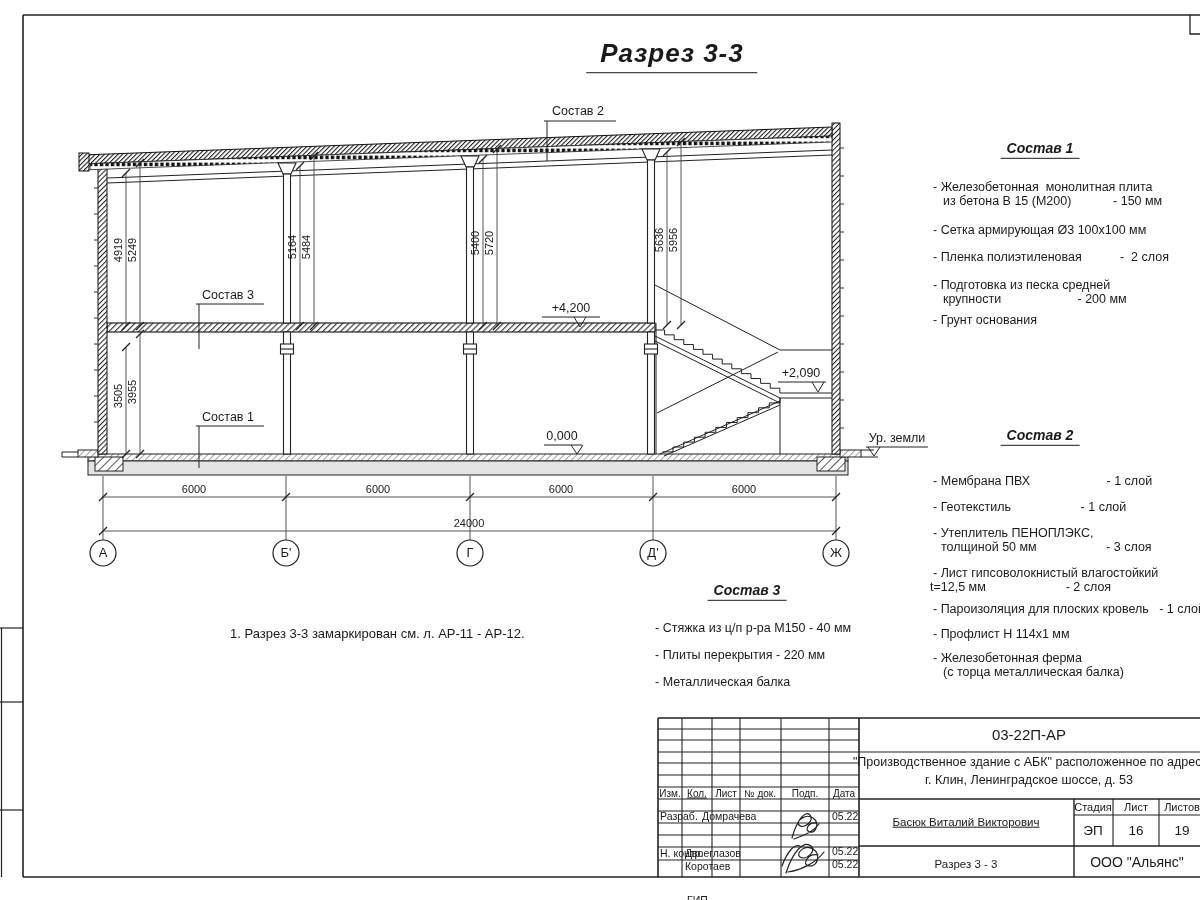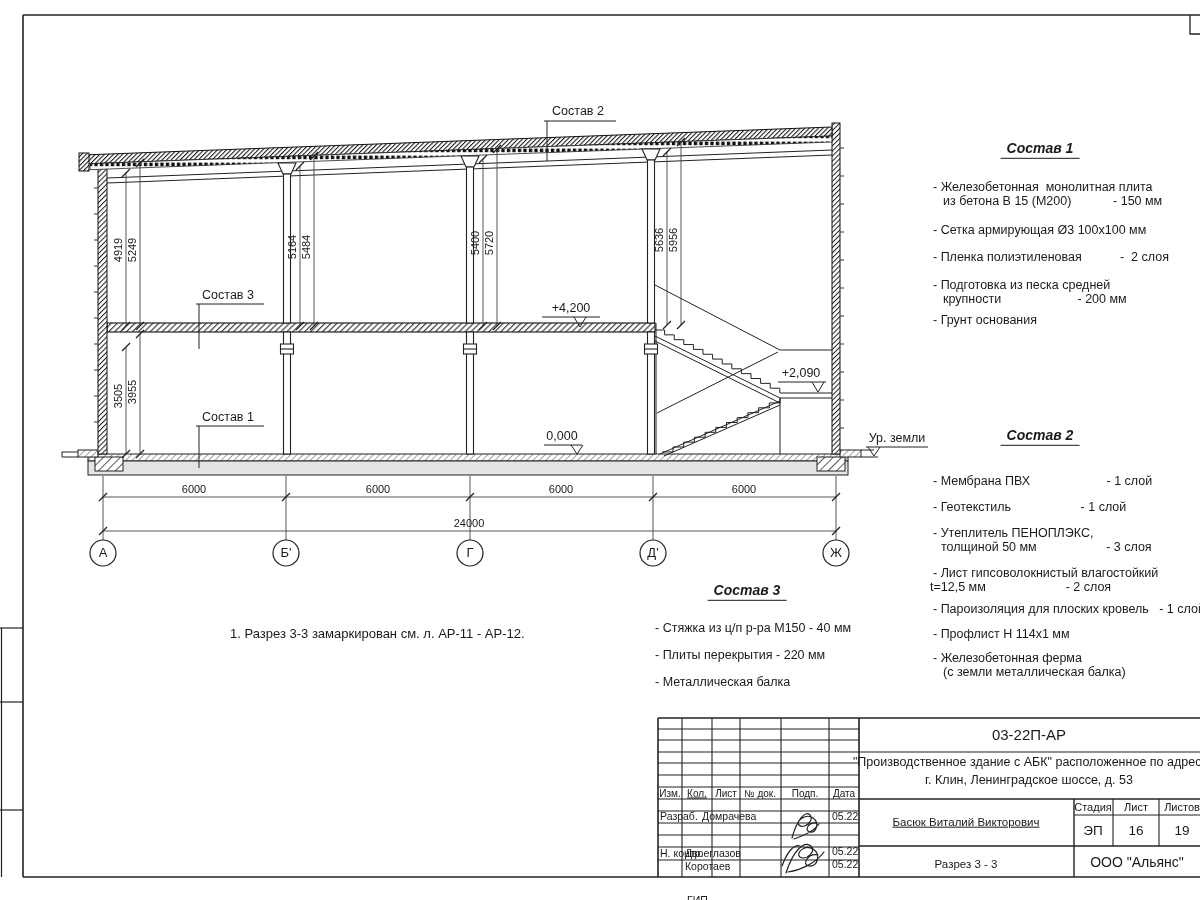--- a/index.html
+++ b/index.html
@@ -259,20 +259,21 @@
     <line x1="1113" y1="799" x2="1113" y2="846"></line>
     <line x1="1159" y1="799" x2="1159" y2="846"></line>
   </g>
 
   <g stroke="#222" stroke-width="1.2" fill="none" stroke-linecap="round">
     <path d="M792,838 c5,-18 13,-28 18,-23 c5,5 -6,15 -11,10 c-4,-4 7,-12 14,-7 c7,5 3,15 -3,14 c-6,-1 -2,-10 6,-9 m-22,16 c9,-3 20,-8 25,-15"></path>
     <path d="M786,873 c7,-22 18,-33 25,-27 c6,5 -5,15 -11,11 c-5,-4 5,-13 13,-8 c8,5 5,18 -4,17 c-8,-1 -1,-13 9,-11 m-30,17 c13,-2 28,-9 36,-20 m-42,14 c5,-14 12,-22 18,-20"></path>
   </g>
 </svg>
 
+  <div class="t title c" style="left:672px;top:56px;">Разрез 3-3</div>
 
   <div class="t lbl c" style="left:578px;top:112px;">Состав 2</div>
   <div class="t lbl c" style="left:228px;top:296px;">Состав 3</div>
   <div class="t lbl c" style="left:228px;top:418px;">Состав 1</div>
 
   <div class="t lvl c" style="left:571px;top:309px;">+4,200</div>
   <div class="t lvl c" style="left:562px;top:437px;">0,000</div>
   <div class="t lvl c" style="left:801px;top:374px;">+2,090</div>
   <div class="t lvl c" style="left:897px;top:439px;">Ур. земли</div>
 
@@ -313,21 +314,21 @@
   <div class="t hdr c" style="left:1040px;top:437px;">Состав 2</div>
   <div class="t li" style="left:933px;top:475px;">- Мембрана ПВХ                      - 1 слой</div>
   <div class="t li" style="left:933px;top:501px;">- Геотекстиль                    - 1 слой</div>
   <div class="t li" style="left:933px;top:527px;">- Утеплитель ПЕНОПЛЭКС,</div>
   <div class="t li" style="left:941px;top:541px;">толщиной 50 мм                    - 3 слоя</div>
   <div class="t li" style="left:933px;top:567px;">- Лист гипсоволокнистый влагостойкий</div>
   <div class="t li" style="left:930px;top:581px;">t=12,5 мм                       - 2 слоя</div>
   <div class="t li" style="left:933px;top:603px;">- Пароизоляция для плоских кровель   - 1 слой</div>
   <div class="t li" style="left:933px;top:628px;">- Профлист Н 114х1 мм</div>
   <div class="t li" style="left:933px;top:652px;">- Железобетонная ферма</div>
-  <div class="t li" style="left:943px;top:666px;">(с земли металлическая балка)</div>
+  <div class="t li" style="left:943px;top:666px;">(с торца металлическая балка)</div>
 
   <div class="t hdr c" style="left:747px;top:592px;">Состав 3</div>
   <div class="t li" style="left:655px;top:622px;">- Стяжка из ц/п р-ра М150 - 40 мм</div>
   <div class="t li" style="left:655px;top:649px;">- Плиты перекрытия - 220 мм</div>
   <div class="t li" style="left:655px;top:676px;">- Металлическая балка</div>
 
   <div class="t c" style="left:1029px;top:735px;font-size:15px;">03-22П-АР</div>
   <div class="t c" style="left:1032px;top:763px;font-size:12.5px;">"Производственное здание с АБК" расположенное по адресу:</div>
   <div class="t c" style="left:1029px;top:781px;font-size:12.5px;">г. Клин, Ленинградское шоссе, д. 53</div>
 

